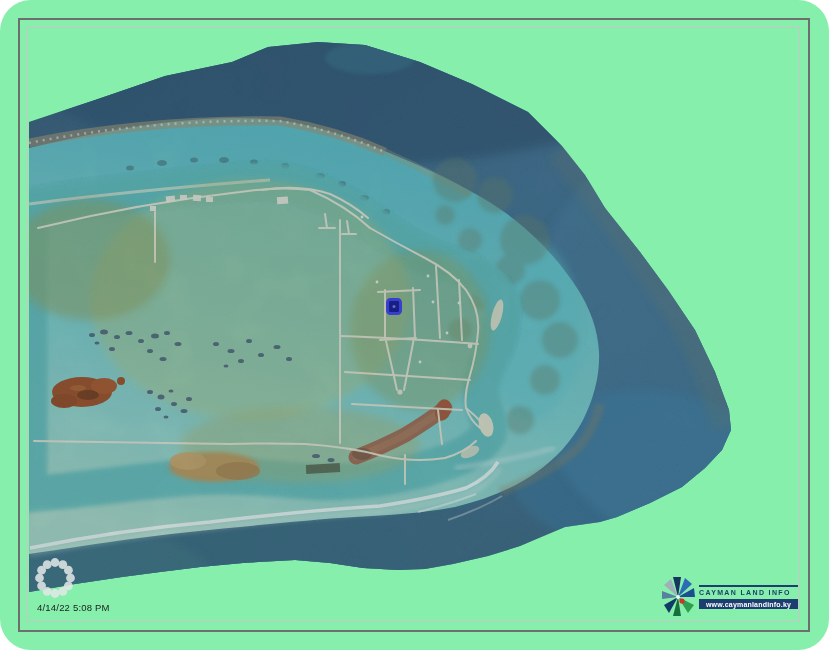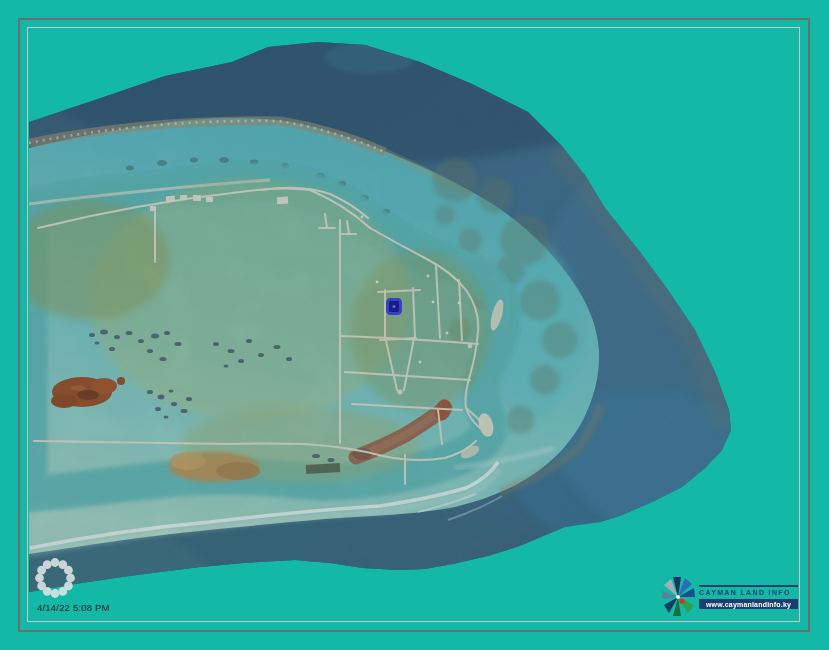--- a/index.html
+++ b/index.html
@@ -1,18 +1,18 @@
 <!DOCTYPE html>
 <html style="--navy: #1d3f70; --parcel: #2e2ef0;"><head>
 <meta charset="utf-8">
 <style>
   html,body{margin:0;padding:0;background:#fff;}
   body{width:829px;height:650px;overflow:hidden;position:relative;
        font-family:"Liberation Sans", sans-serif;}
-  .page{position:absolute;inset:0;background:#14b8a6;}
+  .page{position:absolute;inset:0;background:#86efac;border-radius:31px;}
   .outer-frame{position:absolute;left:18px;top:18px;right:19px;bottom:18px;
        border:2px solid #6e6e6e;pointer-events:none;}
   .inner-frame{position:absolute;left:27px;top:27px;right:29px;bottom:28px;
        border:1px solid #c6c6c6;pointer-events:none;}
   .map-canvas{position:absolute;left:0;top:0;width:829px;height:650px;}
   .timestamp{position:absolute;left:37px;top:602px;font-size:9.5px;color:#1d1d1d;
        letter-spacing:.2px;}
   .brand{position:absolute;right:31px;bottom:31px;display:flex;align-items:center;gap:2px;}
   .brand-mark{width:36px;height:44px;flex:0 0 auto;}
   .brand-text{width:99px;}

